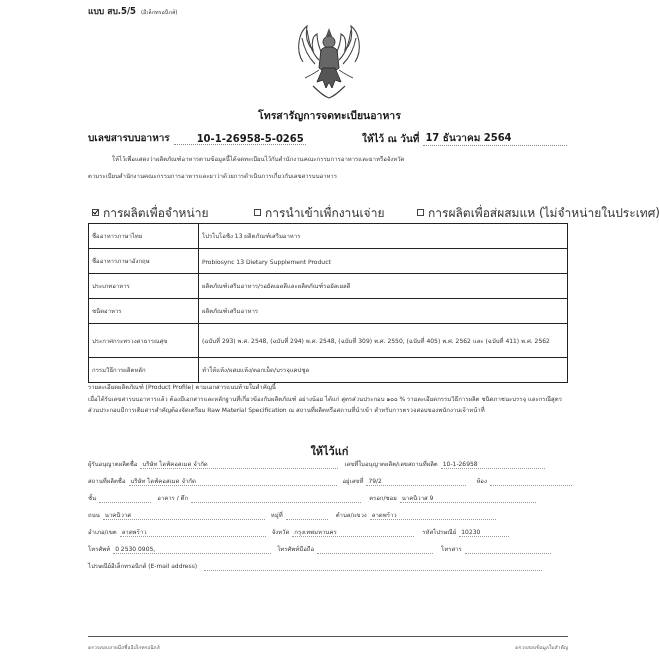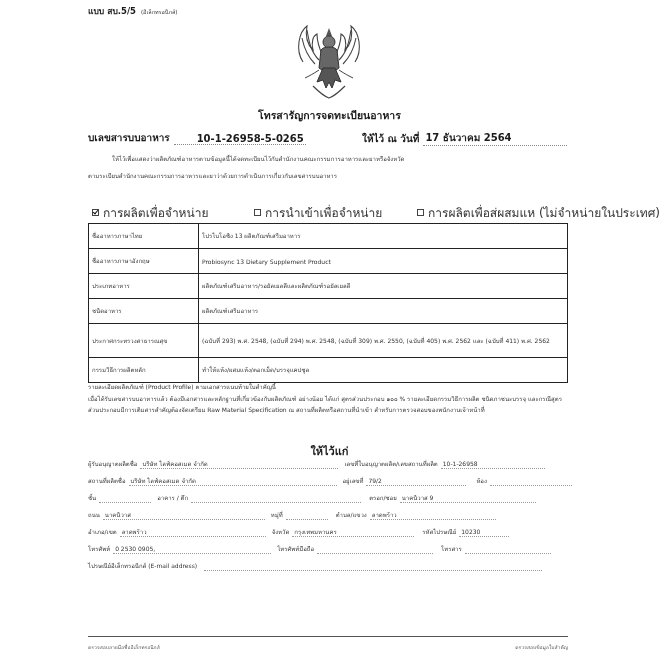--- a/index.html
+++ b/index.html
@@ -74,21 +74,21 @@
   <div style="text-indent:24px;">ให้ไว้เพื่อแสดงว่าผลิตภัณฑ์อาหารตามข้อมูลนี้ได้จดทะเบียนไว้กับสำนักงานคณะกรรมการอาหารและยาหรือจังหวัด</div>
   <div>ตามระเบียบสำนักงานคณะกรรมการอาหารและยาว่าด้วยการดำเนินการเกี่ยวกับเลขสารบบอาหาร</div>
 </div>
 
 <div class="abs chk" style="left:92px;">
   <span class="box checked"></span>
   <span>การผลิตเพื่อจำหน่าย</span>
 </div>
 <div class="abs chk" style="left:254px;">
   <span class="box"></span>
-  <span>การนำเข้าเพื่อจำหน่าย</span>
+  <span>การนำเข้าเพื่กงานเจ่าย</span>
 </div>
 <div class="abs chk" style="left:417px;">
   <span class="box"></span>
   <span>การผลิตเพื่อส่ผสมแห (ไม่จำหน่ายในประเทศ)</span>
 </div>
 
 <table class="info">
   <tbody>
       <tr class="r1">
     <td class="k">ชื่ออาหารภาษาไทย</td>

